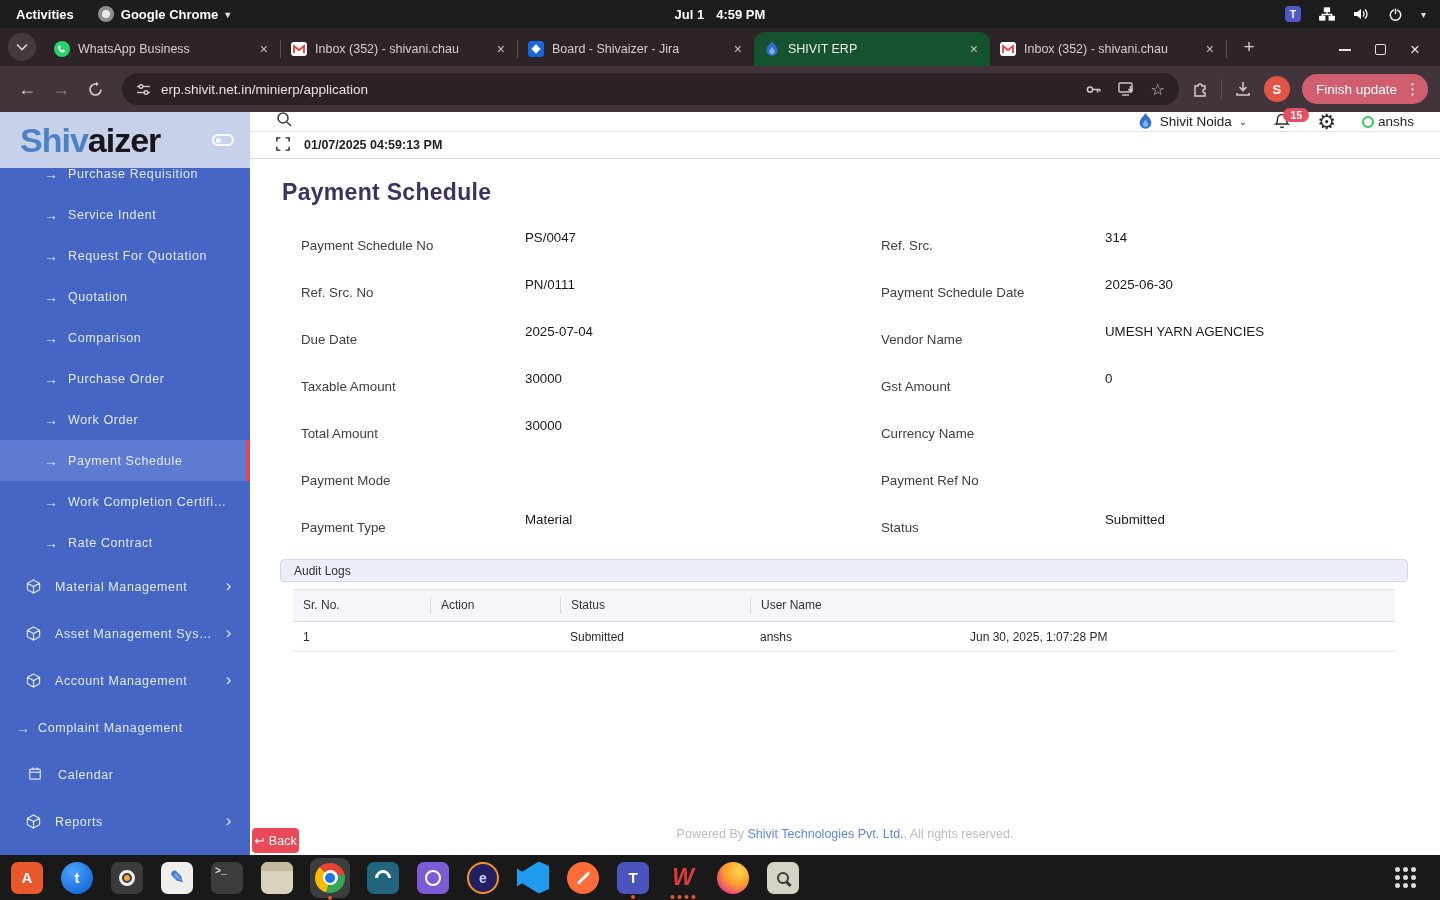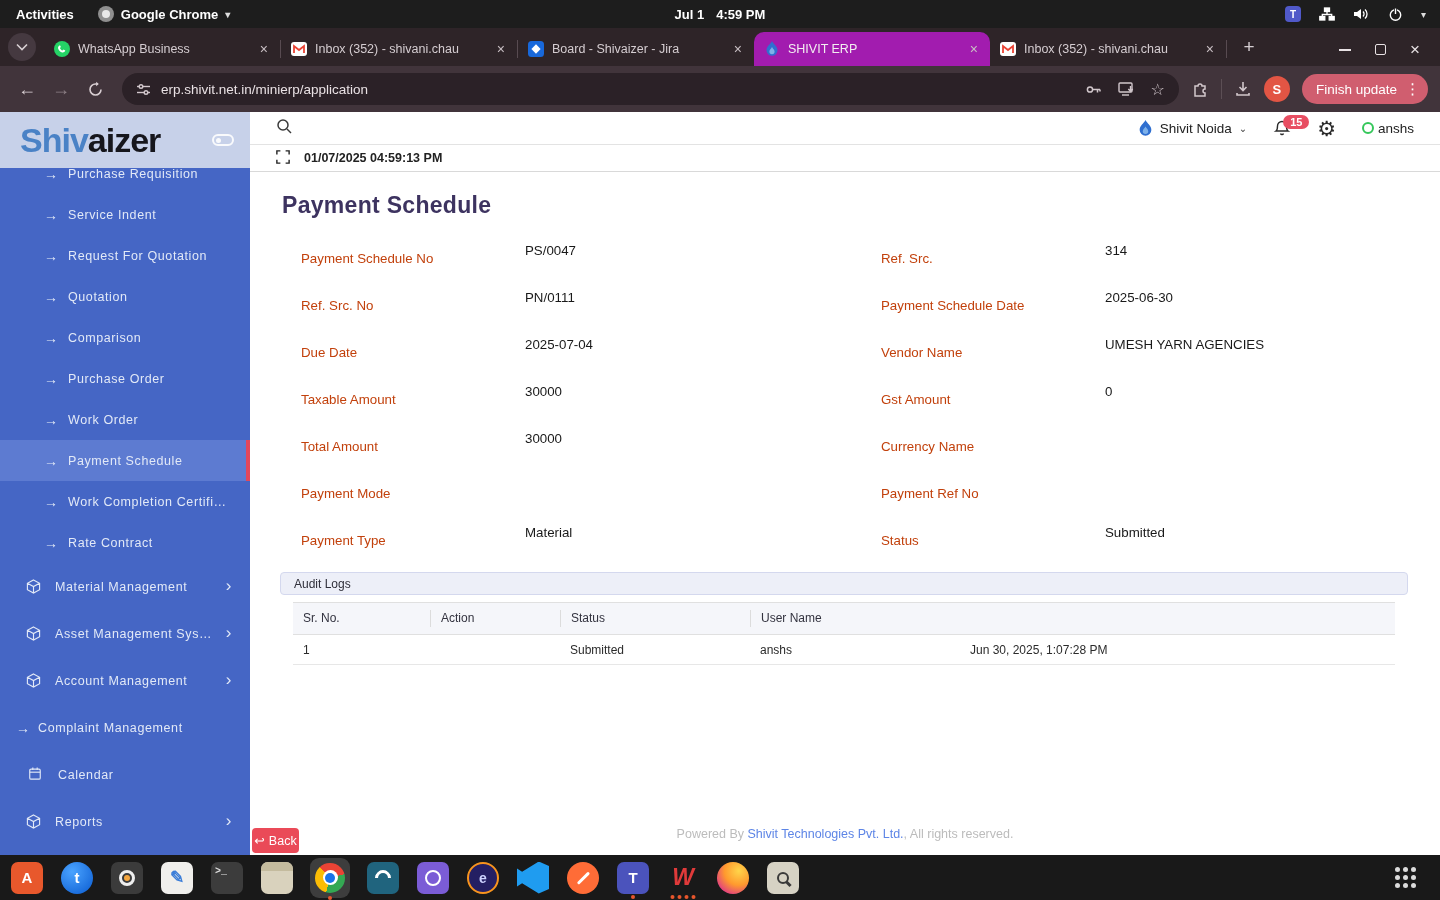--- a/index.html
+++ b/index.html
@@ -16,21 +16,21 @@
   .tb-caret { font-size:10px; color:#ddd; }
   .tb-center { position:absolute; left:50%; transform:translateX(-50%); display:flex; gap:12px; font-weight:600; }
   .tb-right { margin-left:auto; display:flex; align-items:center; gap:18px; padding-right:14px; }
   .teams-mini { width:16px; height:16px; border-radius:4px; background:#5059c9; color:#fff; font-size:10px; font-weight:700; display:flex; align-items:center; justify-content:center; }
   .tb-ico svg { display:block; }
 
   
   .tabstrip { height:38px; background:#2e2428; display:flex; align-items:flex-end; padding:0 10px 0 8px; }
   .tabsearch { width:28px; height:28px; border-radius:14px; background:#453940; display:flex; align-items:center; justify-content:center; margin:0 8px 5px 0; flex:none; }
   .tab { width:236px; height:34px; display:flex; align-items:center; gap:8px; padding:0 10px; color:#d5cdd1; font-size:12.5px; border-radius:10px 10px 0 0; position:relative; flex:none; }
-  .tab.active { background:#a21caf; color:#f2eef0; }
+  .tab.active { background:#14532d; color:#f2eef0; }
   .tab .ttl { flex:1; white-space:nowrap; overflow:hidden; -webkit-mask-image:linear-gradient(90deg,#000 84%,transparent); }
   .tab .tclose { color:#c9bfc4; font-size:14px; line-height:1; padding:2px; }
   .tabsep { width:1px; height:18px; background:#584b51; margin-bottom:8px; flex:none; }
   .fav { width:16px; height:16px; flex:none; display:flex; align-items:center; justify-content:center; }
   .newtab { width:28px; height:28px; display:flex; align-items:center; justify-content:center; color:#d5cdd1; font-size:19px; margin:0 0 5px 8px; }
   .wincontrols { margin-left:auto; display:flex; align-items:center; gap:24px; padding:0 10px 8px 0; color:#e8e2e4; }
   .wc-min { width:12px; height:2px; background:#e8e2e4; }
   .wc-restore { width:11px; height:11px; border:1.5px solid #e8e2e4; border-radius:2px; position:relative; }
   .wc-close { font-size:17px; line-height:1; }
 
@@ -63,34 +63,34 @@
   .mi.active { background:#5d7bd1; }
   .mi.active::after { content:''; position:absolute; right:0; top:0; bottom:0; width:4px; background:#e2475a; }
   .mi.mod { height:47px; padding-left:26px; gap:14px; }
   .mi.mod .micon { width:15px; flex:none; display:flex; }
   .mi .chev { position:absolute; right:18px; font-size:17px; top:50%; transform:translateY(-54%); }
   .mi.flush { height:47px; padding-left:16px; gap:8px; }
   .mi.cal { height:47px; padding-left:28px; gap:16px; }
 
   
   .main { flex:1; position:relative; display:flex; flex-direction:column; background:#fff; }
-  .appbar { height:33px; border-bottom:1px solid #e3e3e3; display:flex; align-items:center; padding:0 26px; flex:none; }
+  .appbar { height:20px; border-bottom:1px solid #e3e3e3; display:flex; align-items:center; padding:0 26px; flex:none; }
   .appbar-right { margin-left:auto; display:flex; align-items:center; gap:26px; }
   .org { display:flex; align-items:center; gap:7px; font-size:13.5px; color:#222; }
   .org .dn { font-size:10px; color:#444; }
   .bell-wrap { position:relative; display:flex; }
   .badge { position:absolute; left:10px; top:-4px; background:#e84e62; color:#fff; font-size:11px; border-radius:9px; padding:1px 7px; font-weight:600; }
   .gear { font-size:21px; color:#2b2b2b; line-height:1; }
   .user { display:flex; align-items:center; gap:4px; font-size:13.5px; color:#222; }
   .presence { width:12px; height:12px; border:2px solid #35c75a; border-radius:50%; }
   .datebar { height:27px; border-bottom:1px solid #d9d9d9; display:flex; align-items:center; gap:14px; padding:0 26px; font-size:12.5px; font-weight:700; color:#222; flex:none; }
   .content { flex:1; position:relative; padding:20px 32px 0 30px; }
   .page-title { font-size:23px; font-weight:600; color:#3d3360; letter-spacing:.3px; margin-bottom:16px; margin-left:2px; }
   .fields { display:grid; grid-template-columns:224px 356px 224px 1fr; grid-auto-rows:47px; align-items:center; font-size:13.3px; color:#333; margin-left:21px; }
-  .fl { color:#c2410c; }
+  .fl { color:#404040; }
   .fv { color:#191919; transform:translateY(-8px); }
   .audit-bar { margin-top:8px; height:23px; background:#edeff8; border:1px solid #d4d8ee; border-radius:4px; font-size:12px; color:#2f2f3a; display:flex; align-items:center; padding-left:13px; }
   .audit-table { margin:7px 13px 0; }
   .at-head { display:grid; grid-template-columns:137px 130px 190px 210px 1fr; background:#f5f6fa; border-top:1px solid #e0e0e0; border-bottom:1px solid #e0e0e0; height:33px; align-items:center; font-size:12px; color:#33333f; }
   .at-head > div { padding-left:10px; border-left:1px solid #dcdcdc; height:17px; line-height:17px; }
   .at-head > div:first-child { border-left:none; }
   .at-row { display:grid; grid-template-columns:137px 130px 190px 210px 1fr; height:30px; align-items:center; font-size:12px; color:#2b2b2b; border-bottom:1px solid #e7e7e7; }
   .at-row > div { padding-left:10px; }
   .footer { position:absolute; bottom:14px; left:0; right:0; text-align:center; font-size:12.5px; color:#bcbcbc; }
   .footer .flink { color:#5d85e6; }

